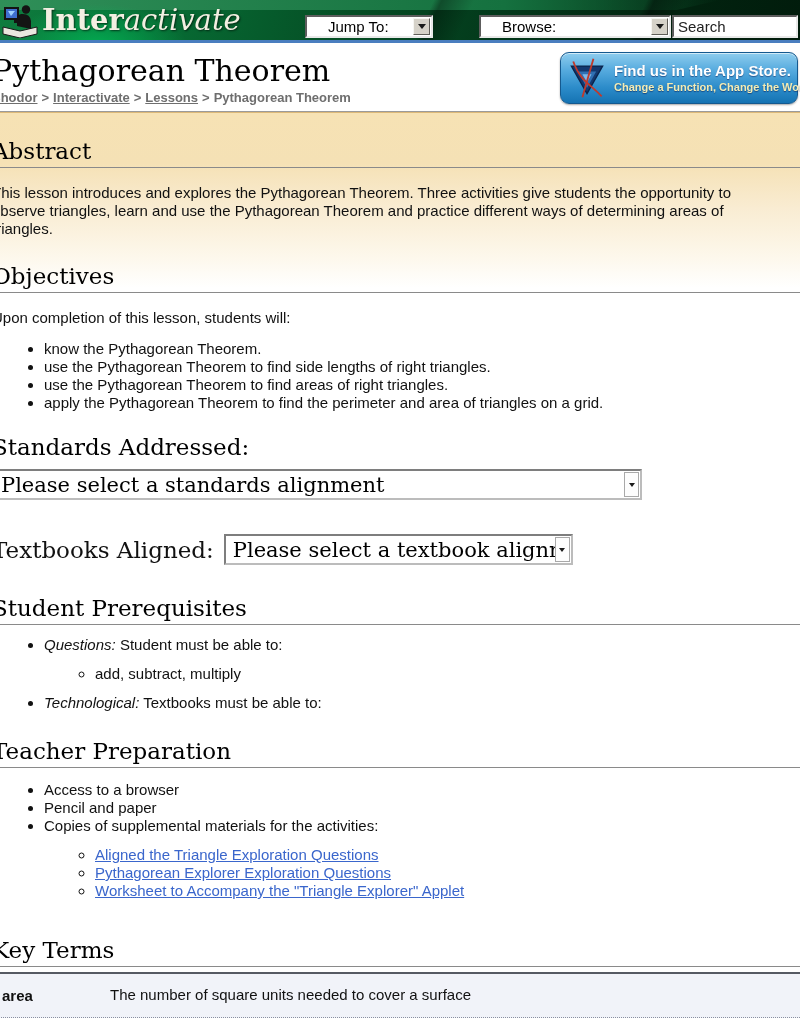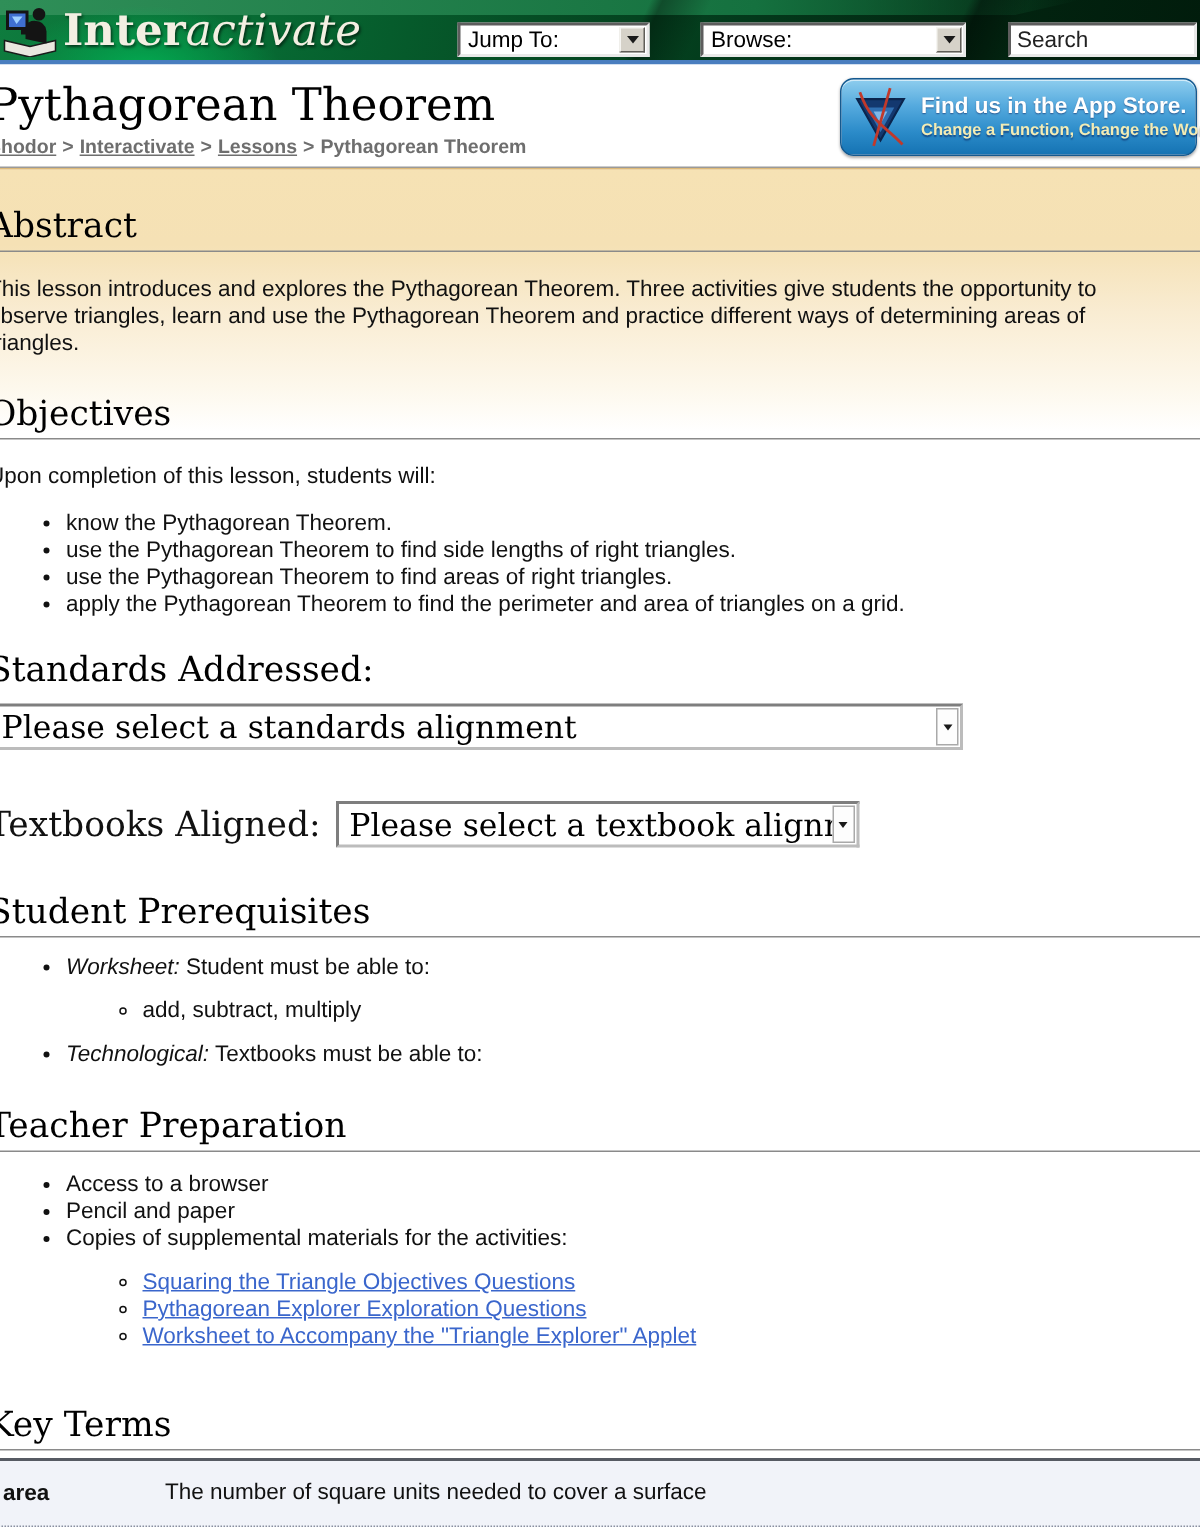--- a/index.html
+++ b/index.html
@@ -42,21 +42,21 @@
   }
   .logo-text .b { font-weight:bold; }
   .logo-text .i { font-style:italic; }
 
   .hdr-ctrl { position:absolute; top:15px; z-index:3; }
   .hdr-select {
     display:flex; align-items:center; height:23px; background:#fff;
     border:2px solid; border-color:#5d5d5d #e9e9e9 #e9e9e9 #5d5d5d;
     font-size:15px; color:#000;
   }
-  .hdr-select .val { padding-left:5px; flex:1; white-space:nowrap; overflow:hidden; }
+  .hdr-select .val { padding-left:21px; flex:1; white-space:nowrap; overflow:hidden; }
   .win-arrow-btn {
     width:17px; height:17px; margin-right:1px; flex:none;
     background:#d6d2c9; border:1px solid; border-color:#f6f5f2 #5f5d58 #5f5d58 #f6f5f2;
     display:flex; align-items:center; justify-content:center;
   }
   .tri-dn { width:0; height:0; border:4px solid transparent; border-top:5px solid #1a1a1a; margin-top:4px; }
 
   .search-input {
     width:126px; height:23px; border:2px solid; border-color:#5d5d5d #e9e9e9 #e9e9e9 #5d5d5d;
     padding:0 4px; font-family:"Liberation Sans",sans-serif; font-size:15px; color:#0f766e; outline:none;
@@ -153,21 +153,21 @@
 
   <div class="hdr-ctrl" style="left:305px; width:128px;">
     <div class="hdr-select">
       <span class="val">Jump To:</span>
       <span class="win-arrow-btn">
           <span class="tri-dn"></span>
         </span>
     </div>
   </div>
 
-  <div class="hdr-ctrl" style="left:467px; width:177px;">
+  <div class="hdr-ctrl" style="left:479px; width:192px;">
     <div class="hdr-select">
       <span class="val">Browse:</span>
       <span class="win-arrow-btn">
           <span class="tri-dn"></span>
         </span>
     </div>
   </div>
 
   <div class="hdr-ctrl" style="left:672px;">
     <input class="search-input" type="text" placeholder="Search" style="">
@@ -226,40 +226,40 @@
         <span class="val">Please select a textbook alignment</span>
         <span class="big-arrow-btn">
             <span class="tri-dn"></span>
           </span>
       </div>
     </div>
 
     <h2 class="sec" style="padding-top:30px">Student Prerequisites</h2>
     <ul class="l1" style="margin-top:11px">
       <li>
-        <span class="grp-label">Worksheet:</span>
+        <span class="grp-label">Questions:</span>
         <span>Student must be able to:</span>
         <ul class="l2">
           <li>add, subtract, multiply</li>
         </ul>
       </li>
       <li>
         <span class="grp-label">Technological:</span>
         <span>Textbooks must be able to:</span>
       </li>
     </ul>
 
     <h2 class="sec" style="padding-top:26px">Teacher Preparation</h2>
     <ul class="l1">
       <li>Access to a browser</li>
       <li>Pencil and paper</li>
       <li>
         <span>Copies of supplemental materials for the activities:</span>
         <ul class="l2">
-          <li><a class="doc-link">Squaring the Triangle Objectives Questions</a></li>
+          <li><a class="doc-link">Aligned the Triangle Exploration Questions</a></li>
           <li><a class="doc-link">Pythagorean Explorer Exploration Questions</a></li>
           <li><a class="doc-link">Worksheet to Accompany the "Triangle Explorer" Applet</a></li>
         </ul>
       </li>
     </ul>
 
     <h2 class="sec" style="padding-top:26px">Key Terms</h2>
     <div class="kt-table">
       <div class="kt-row">
         <div class="kt-term">area</div>

